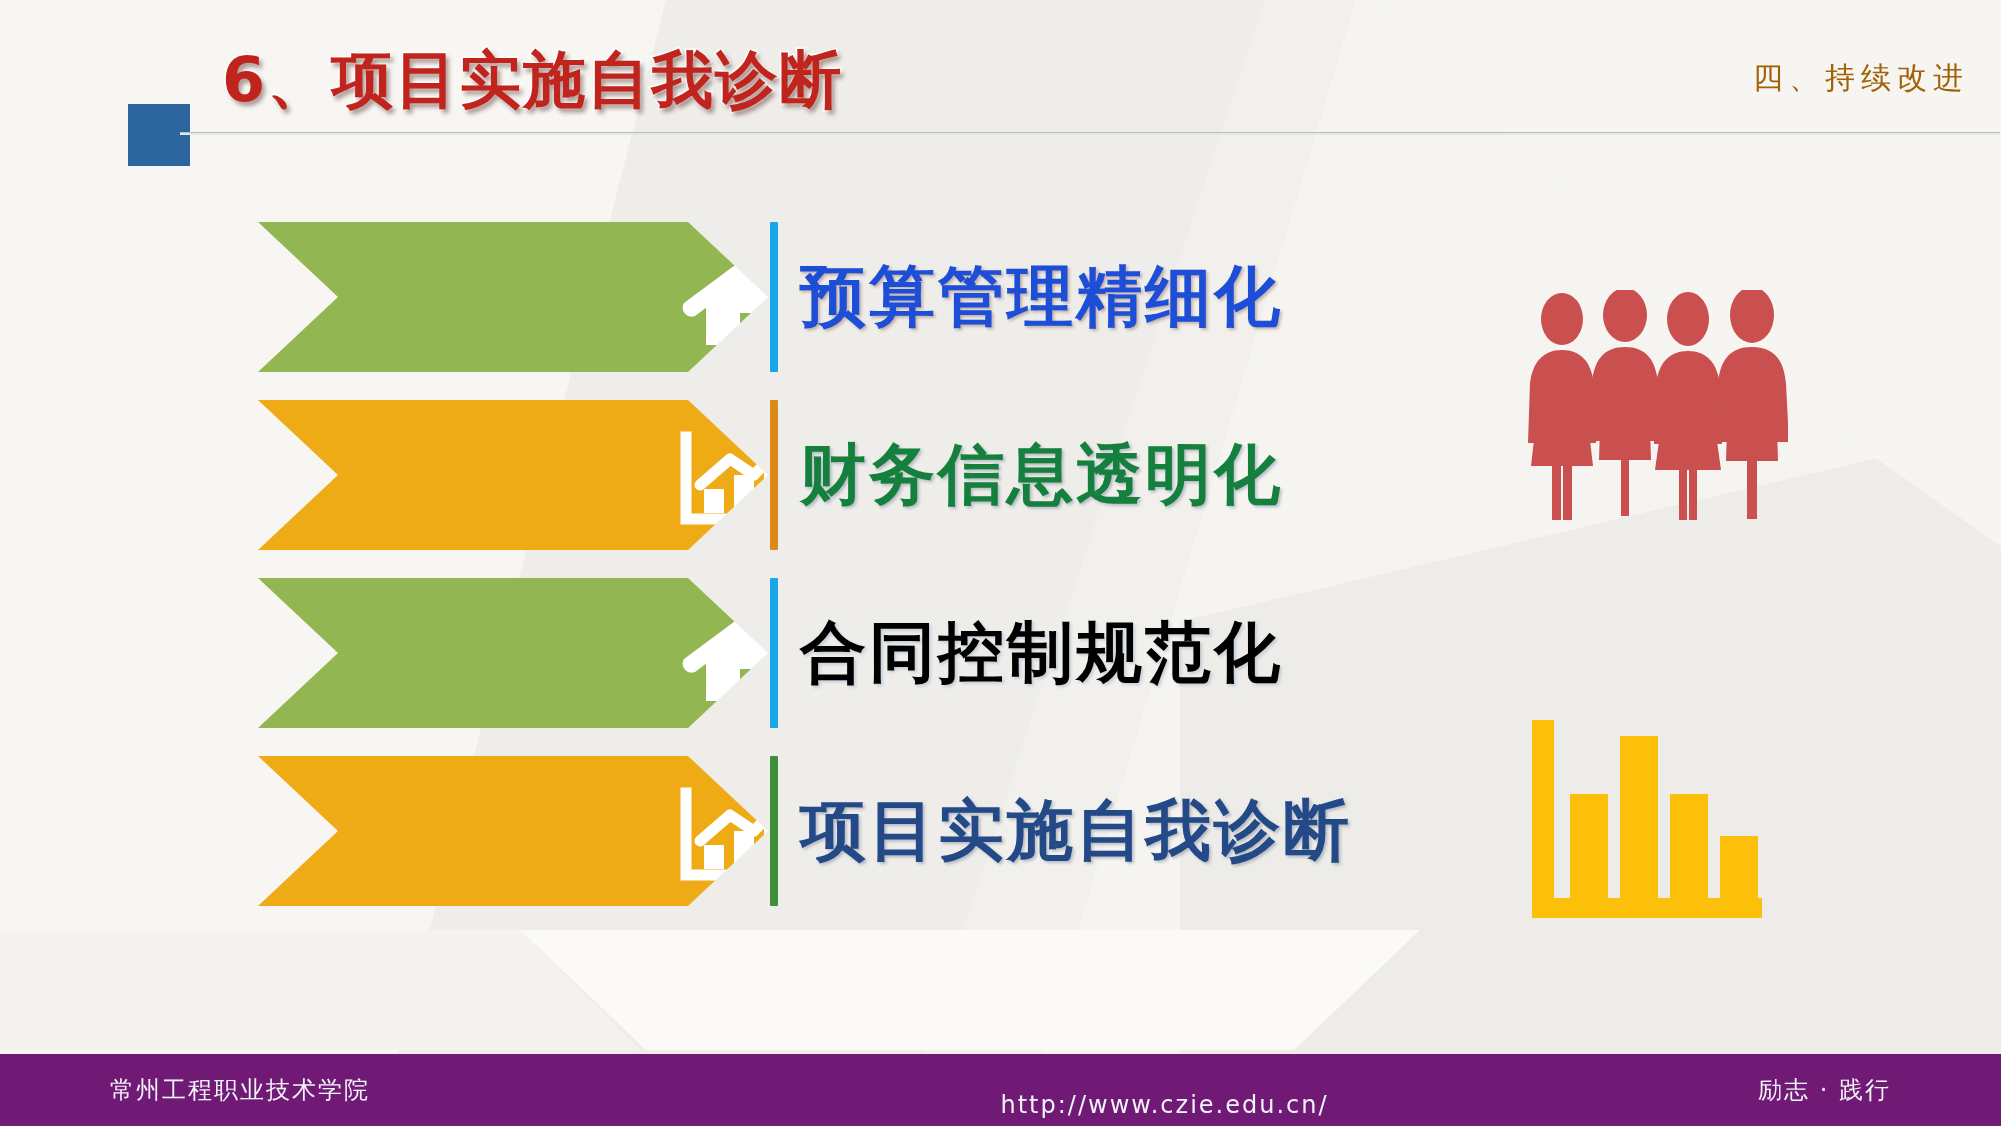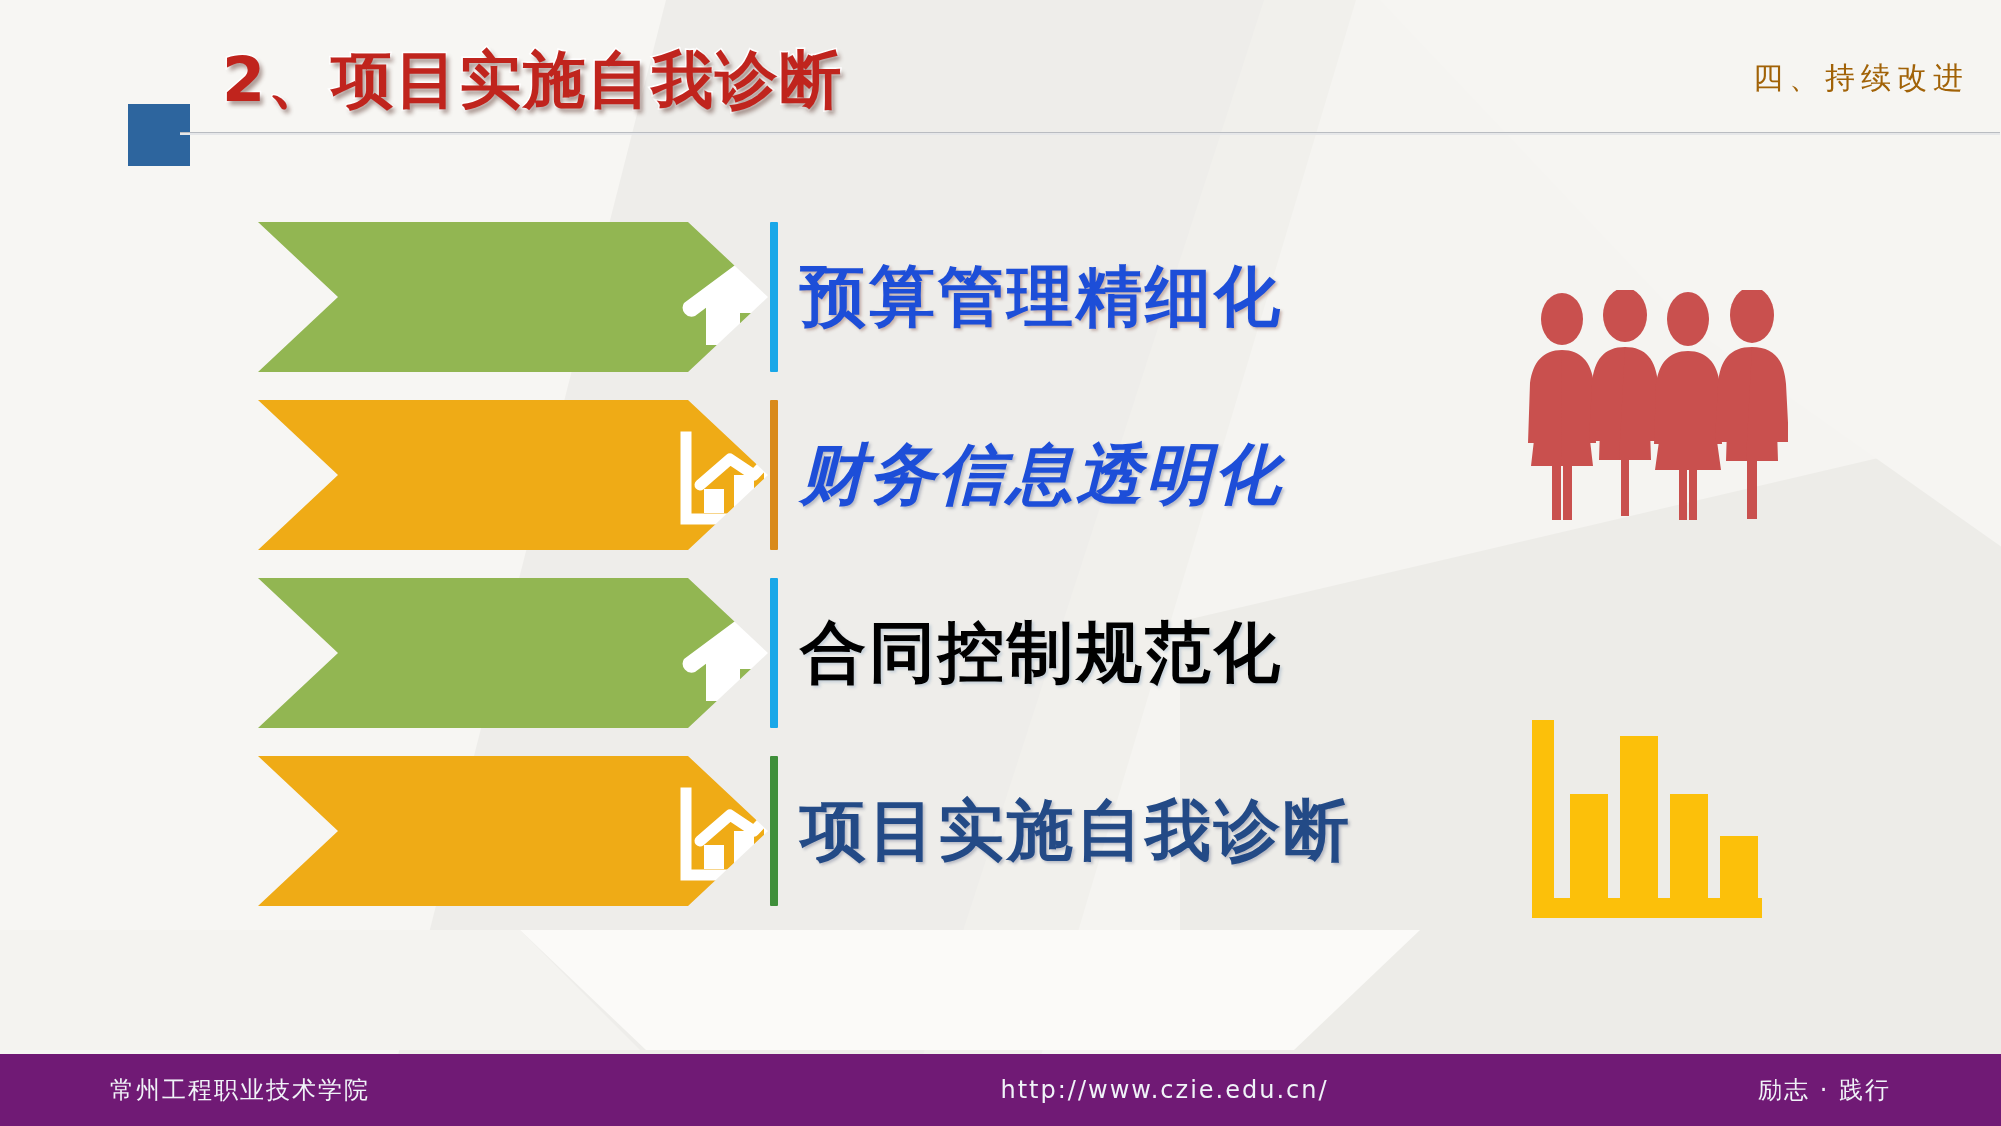--- a/index.html
+++ b/index.html
@@ -95,59 +95,59 @@
   .d-blue2{background:#18a7e8;}
   .d-green{background:#3f8f3a;}
 
   .row-label{
     position:absolute;left:800px;top:50%;transform:translateY(-50%);
     font-family:"DejaVu Sans","Liberation Sans",sans-serif;
     font-size:66px;font-weight:bold;letter-spacing:3px;
     white-space:nowrap;
   }
   .lbl-darkred{color:#1d4ed8;text-shadow:2px 2px 3px rgba(120,60,50,.35);}
-  .lbl-navy{color:#1d4ed8;text-shadow:2px 2px 3px rgba(60,70,110,.30);font-style:italic;}
+  .lbl-navy{color:#15803d;text-shadow:2px 2px 3px rgba(60,70,110,.30);}
   .lbl-lightblue{color:#000000;text-shadow:2px 2px 3px rgba(90,130,170,.28);}
   .lbl-navy2{color:#234a86;text-shadow:2px 2px 3px rgba(60,70,110,.30);}
 
   
   .people{position:absolute;left:1528px;top:290px;width:260px;height:230px;}
   .bars{position:absolute;left:1528px;top:712px;width:250px;height:222px;}
 
   
   .footer{
     position:absolute;left:0;bottom:0;width:2001px;height:72px;
     background:#701a75;
   }
   .footer span{
     position:absolute;top:50%;transform:translateY(-50%);
     color:#f0f3f8;font-size:24px;letter-spacing:2px;
     font-family:"DejaVu Sans","Liberation Sans",sans-serif;
   }
   .f-left{left:110px;}
-  .f-center{left:50%;transform:translate(-50%,-50%);}
+  .f-center{left:50%;transform:translate(-50%,-50%);margin-top:15px;}
   .f-right{right:110px;margin-left:24px;}
 </style>
 </head>
 <body>
 
 <div id="slide">
 
   <div class="bg-base"></div>
   <div class="facet f1"></div>
   <div class="facet f2"></div>
   <div class="facet f3"></div>
   <div class="facet f4"></div>
   <div class="facet f5"></div>
   <div class="facet f6"></div>
   <div class="facet f7"></div>
 
   <div class="hdr-square"></div>
   <div class="hdr-rule"></div>
-  <div class="slide-title">2、项目实施自我诊断</div>
+  <div class="slide-title">6、项目实施自我诊断</div>
   <div class="section-label">四、持续改进</div>
 
   <div class="row" style="top:222px">
     <div class="chev green">
       <svg class="chev-icon" width="150" height="112" viewBox="0 0 150 112">
         <rect x="108" y="16" width="26" height="34" rx="4" fill="#ffffff"></rect>
         <path d="M6 62 L72 13 a9 9 0 0 1 11 0 L149 62 a9 9 0 0 1 -11 13 L77 30 L17 75 A9 9 0 0 1 6 62 Z" fill="#ffffff"></path>
         <path d="M28 64 L77 28 L126 64 L126 104 L92 104 L92 72 L62 72 L62 104 L28 104 Z" fill="#ffffff"></path>
       </svg>
     </div>

